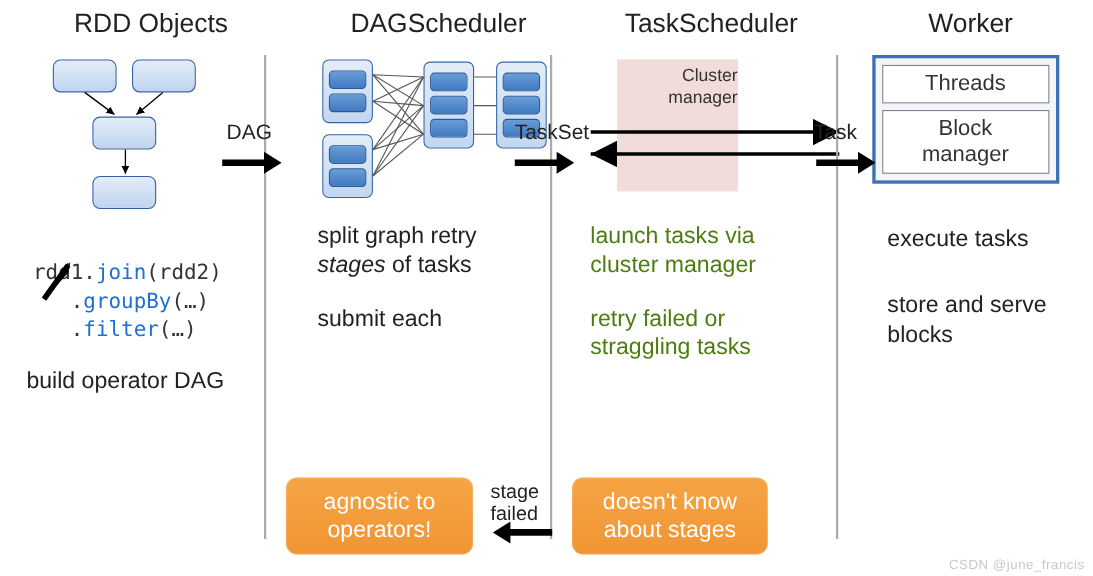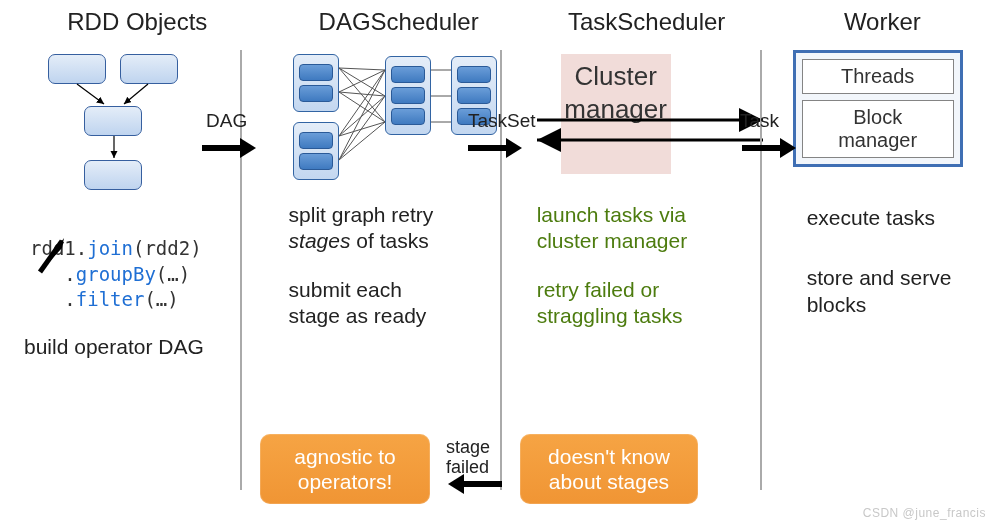--- a/index.html
+++ b/index.html
@@ -93,23 +93,23 @@
     .dag-text .em { font-style: italic; }
     .dag-text2 { margin-top: 22px; }
 
     
     .task-diagram { position: relative; height: 130px; margin-top: 10px; }
     .cluster-mgr {
       position: absolute;
       left: 26px; top: 4px;
       width: 110px; height: 120px;
       background: #f1dcd9;
-      text-align: center;
+      text-align: right;
       padding-top: 6px;
-      font-size: 26px;
+      font-size: 16px;
       color: #333;
       line-height: 1.25;
     }
     .task-arrows { position: absolute; left: -2px; top: 58px; }
     .task-text { font-size: 21px; line-height: 1.25; margin-top: 22px; margin-left: 2px; color: #4d7c0f; }
     .task-text2 { margin-top: 22px; }
 
     
     .worker-box {
       border: 3px solid #3f6fb4;
@@ -250,21 +250,20 @@
             <line x1="138" y1="72" x2="158" y2="72"></line>
         </g>
       </svg>
     </div>
     <div class="dag-text">
       <span>split graph retry</span><br>
       <span class="em">stages</span><span> of tasks</span>
     </div>
     <div class="dag-text dag-text2">
       <span>submit each</span><br>
-      <span>stage as ready</span>
     </div>
   </div>
 
   <div class="col col-task">
     <div class="col-header">TaskScheduler</div>
     <div class="task-diagram">
       <div class="cluster-mgr">
         <span>Cluster</span><br>
         <span>manager</span>
       </div>

